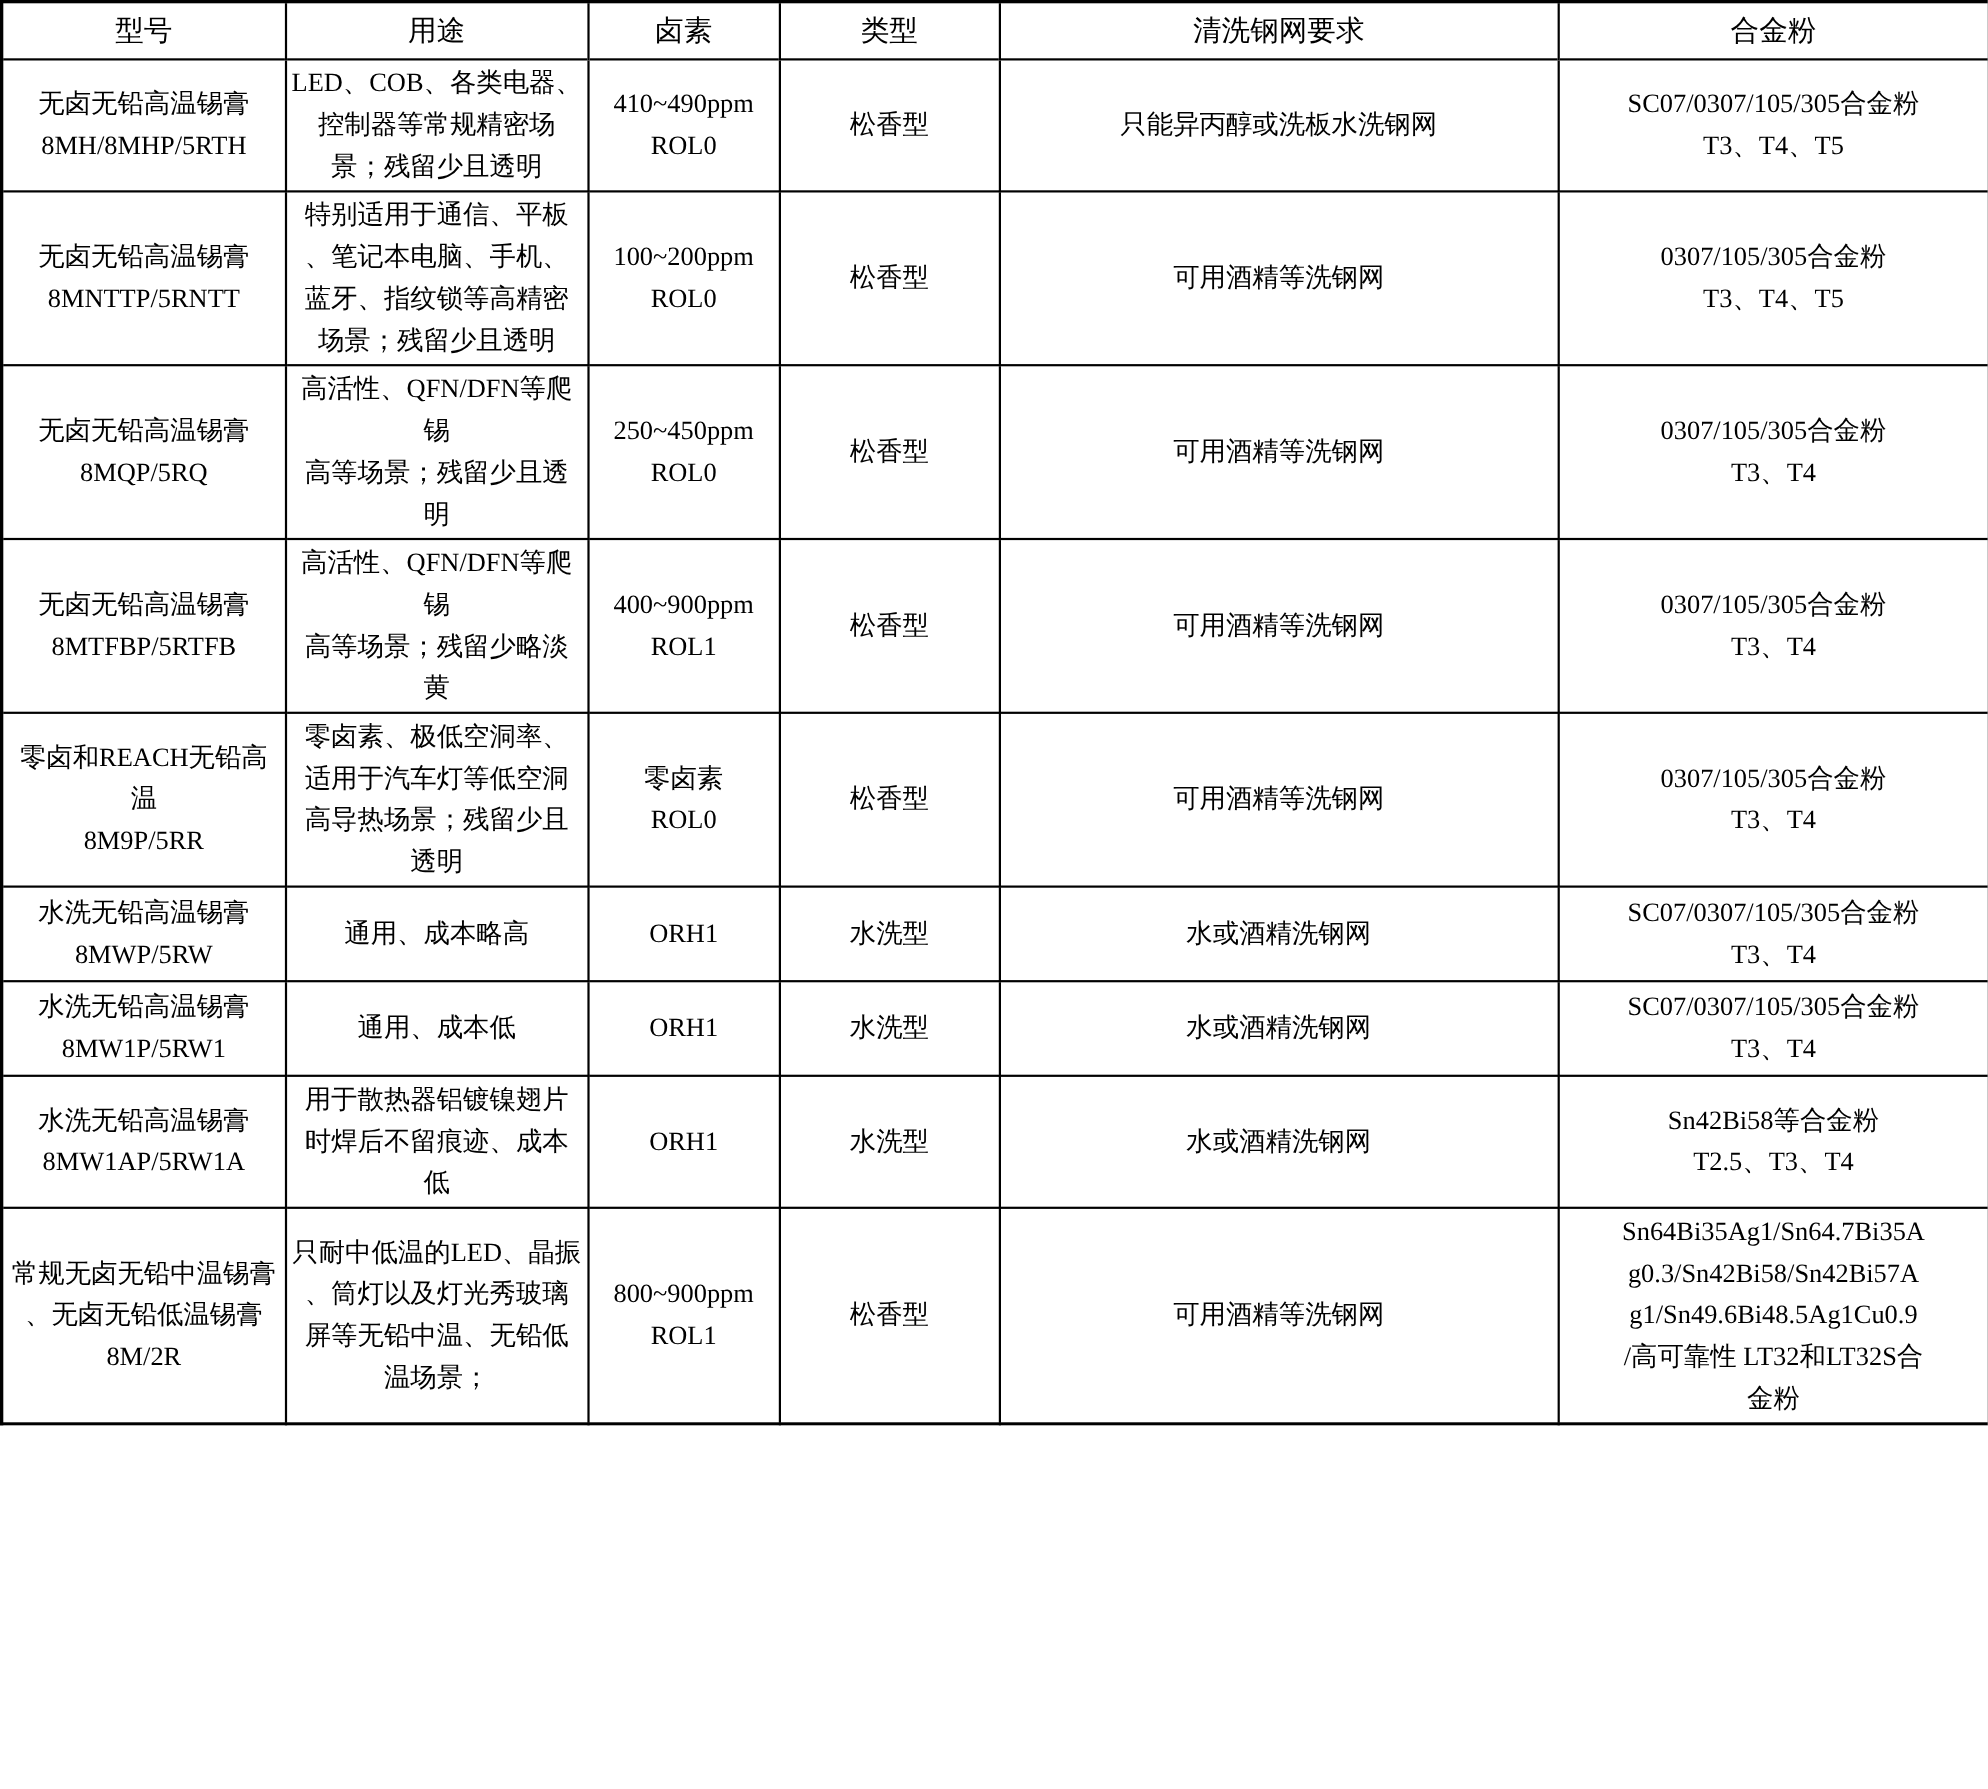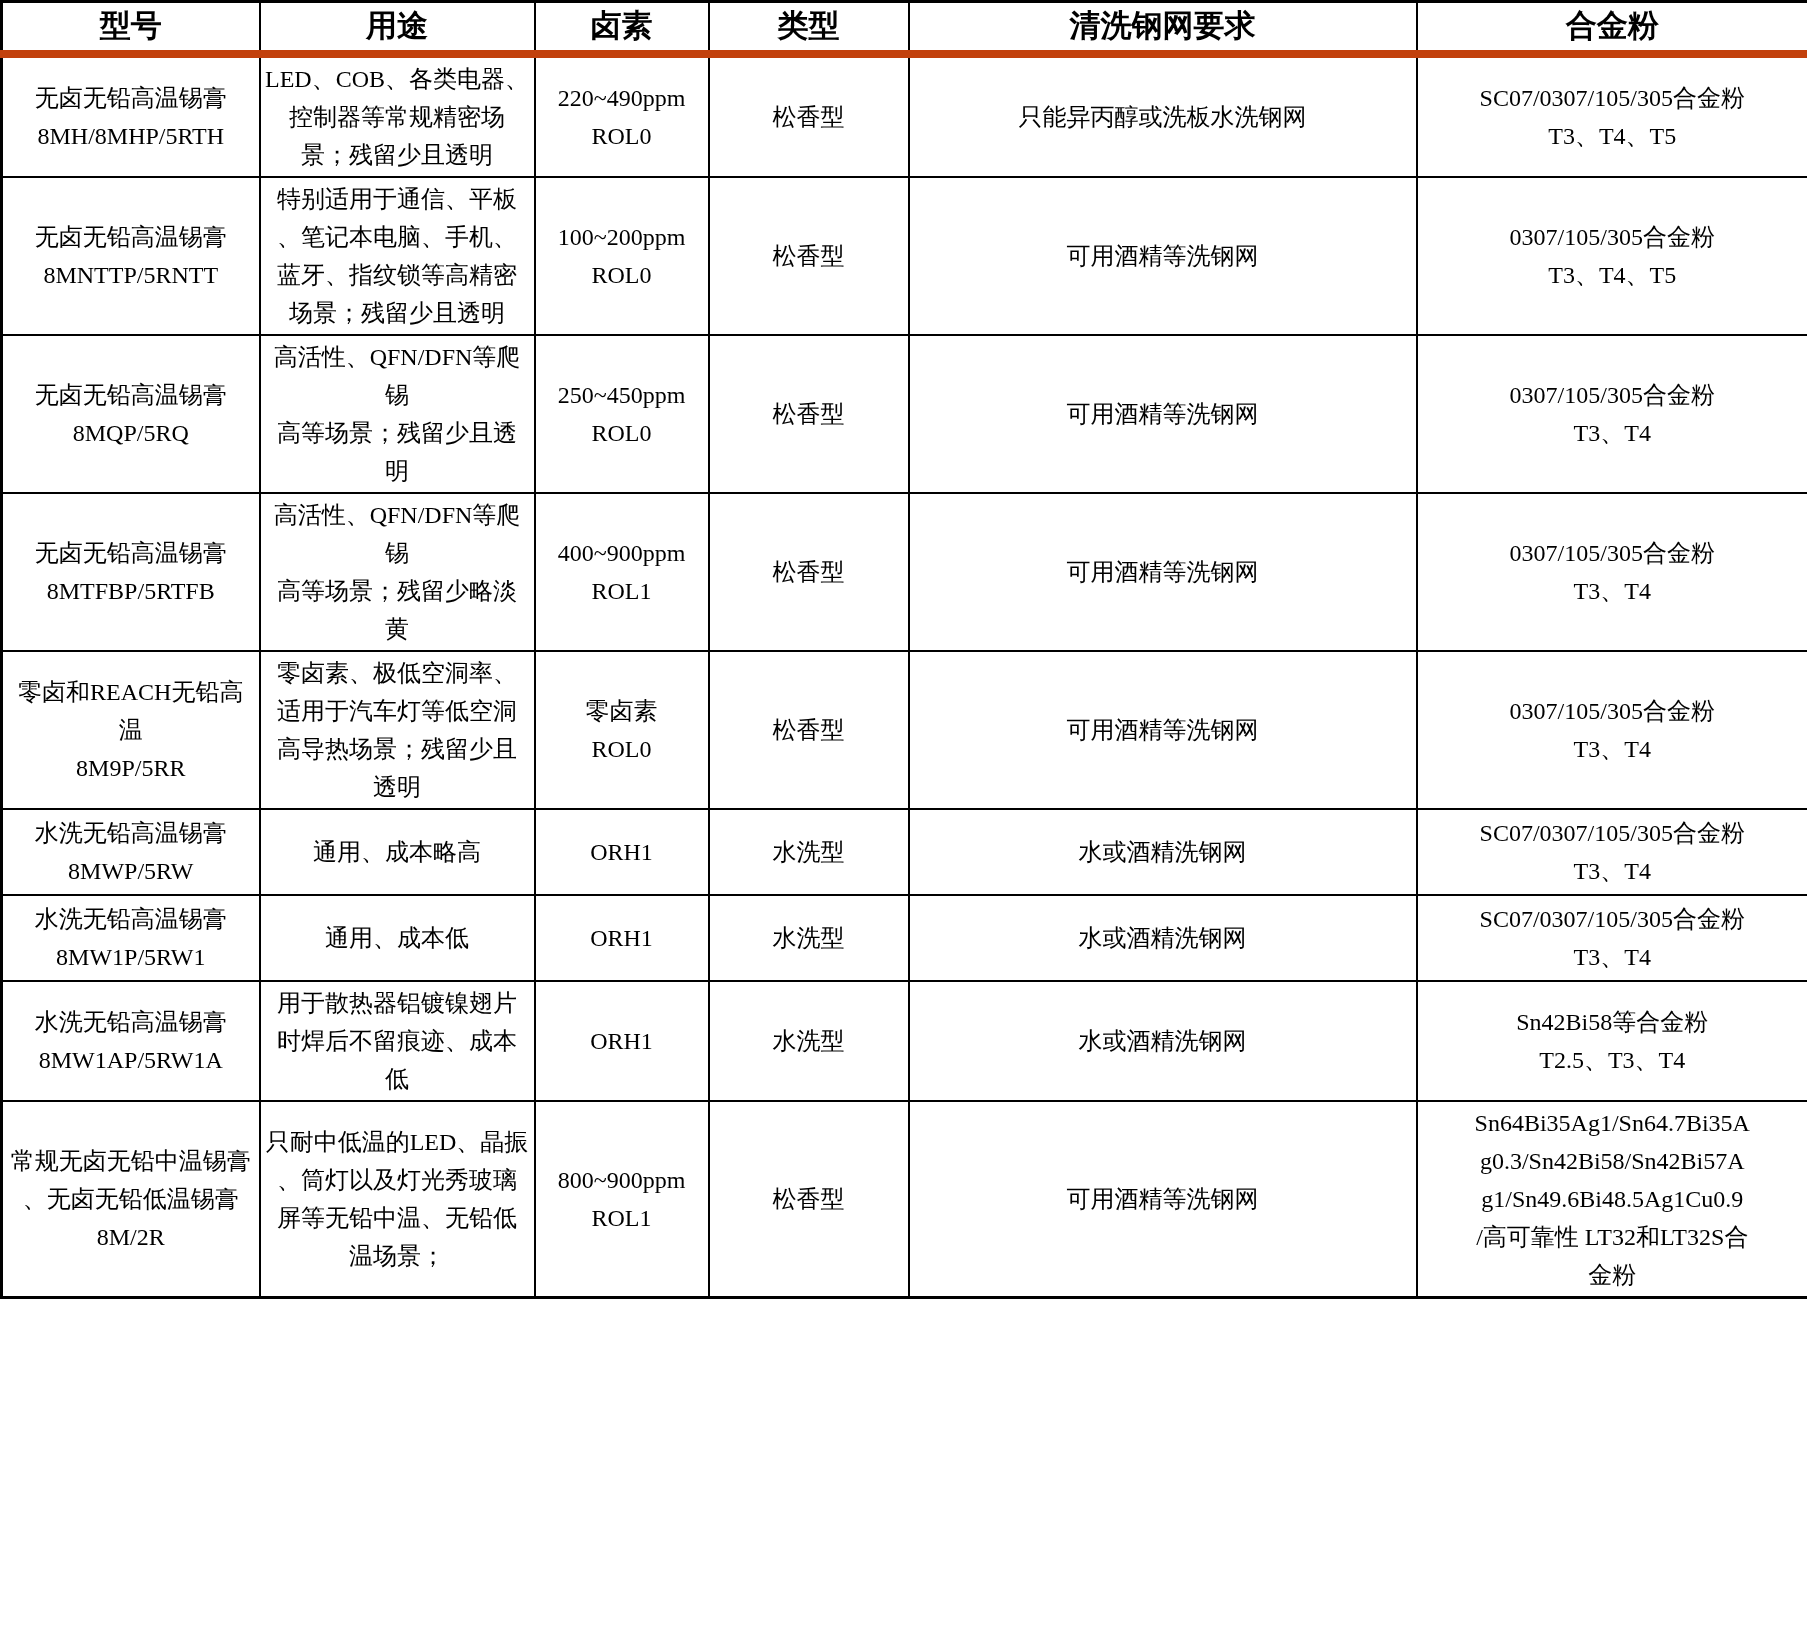--- a/index.html
+++ b/index.html
@@ -9,21 +9,21 @@
   col.c1{width:258px;}
   col.c2{width:275px;}
   col.c3{width:174px;}
   col.c4{width:200px;}
   col.c5{width:508px;}
   col.c6{width:392px;}
   table{border:3px solid #000;}
   th,td{border:2px solid #000;text-align:center;vertical-align:middle;
         padding:2px 4px;box-sizing:border-box;overflow:hidden;}
   thead th{height:52px;font-family:"Liberation Sans","DejaVu Sans",sans-serif;
-        font-weight:bold;font-size:31px;border-bottom:8px solid #c2410c;}
+        font-weight:normal;font-size:26px;border-bottom:1px solid #c2410c;}
   td{font-size:24px;line-height:38px;white-space:pre-line;}
   
   tbody tr:nth-child(1) td{height:112px;}
   tbody tr:nth-child(2) td{height:150px;margin-left:44px;}
   tbody tr:nth-child(3) td{height:112px;}
   tbody tr:nth-child(4) td{height:112px;}
   tbody tr:nth-child(5) td{height:148px;margin-top:24px;}
   tbody tr:nth-child(6) td{height:86px;}
   tbody tr:nth-child(7) td{height:86px;}
   tbody tr:nth-child(8) td{height:112px;margin-left:28px;}
@@ -55,21 +55,21 @@
           <th>合金粉</th>
         </tr>
     </thead>
     <tbody>
         <tr>
           <td>无卤无铅高温锡膏
 8MH/8MHP/5RTH</td>
           <td>LED、COB、各类电器、
 控制器等常规精密场
 景；残留少且透明</td>
-          <td>220~490ppm
+          <td>410~490ppm
 ROL0</td>
           <td>松香型</td>
           <td>只能异丙醇或洗板水洗钢网</td>
           <td>SC07/0307/105/305合金粉
 T3、T4、T5</td>
         </tr>
         <tr>
           <td>无卤无铅高温锡膏
 8MNTTP/5RNTT</td>
           <td>特别适用于通信、平板

